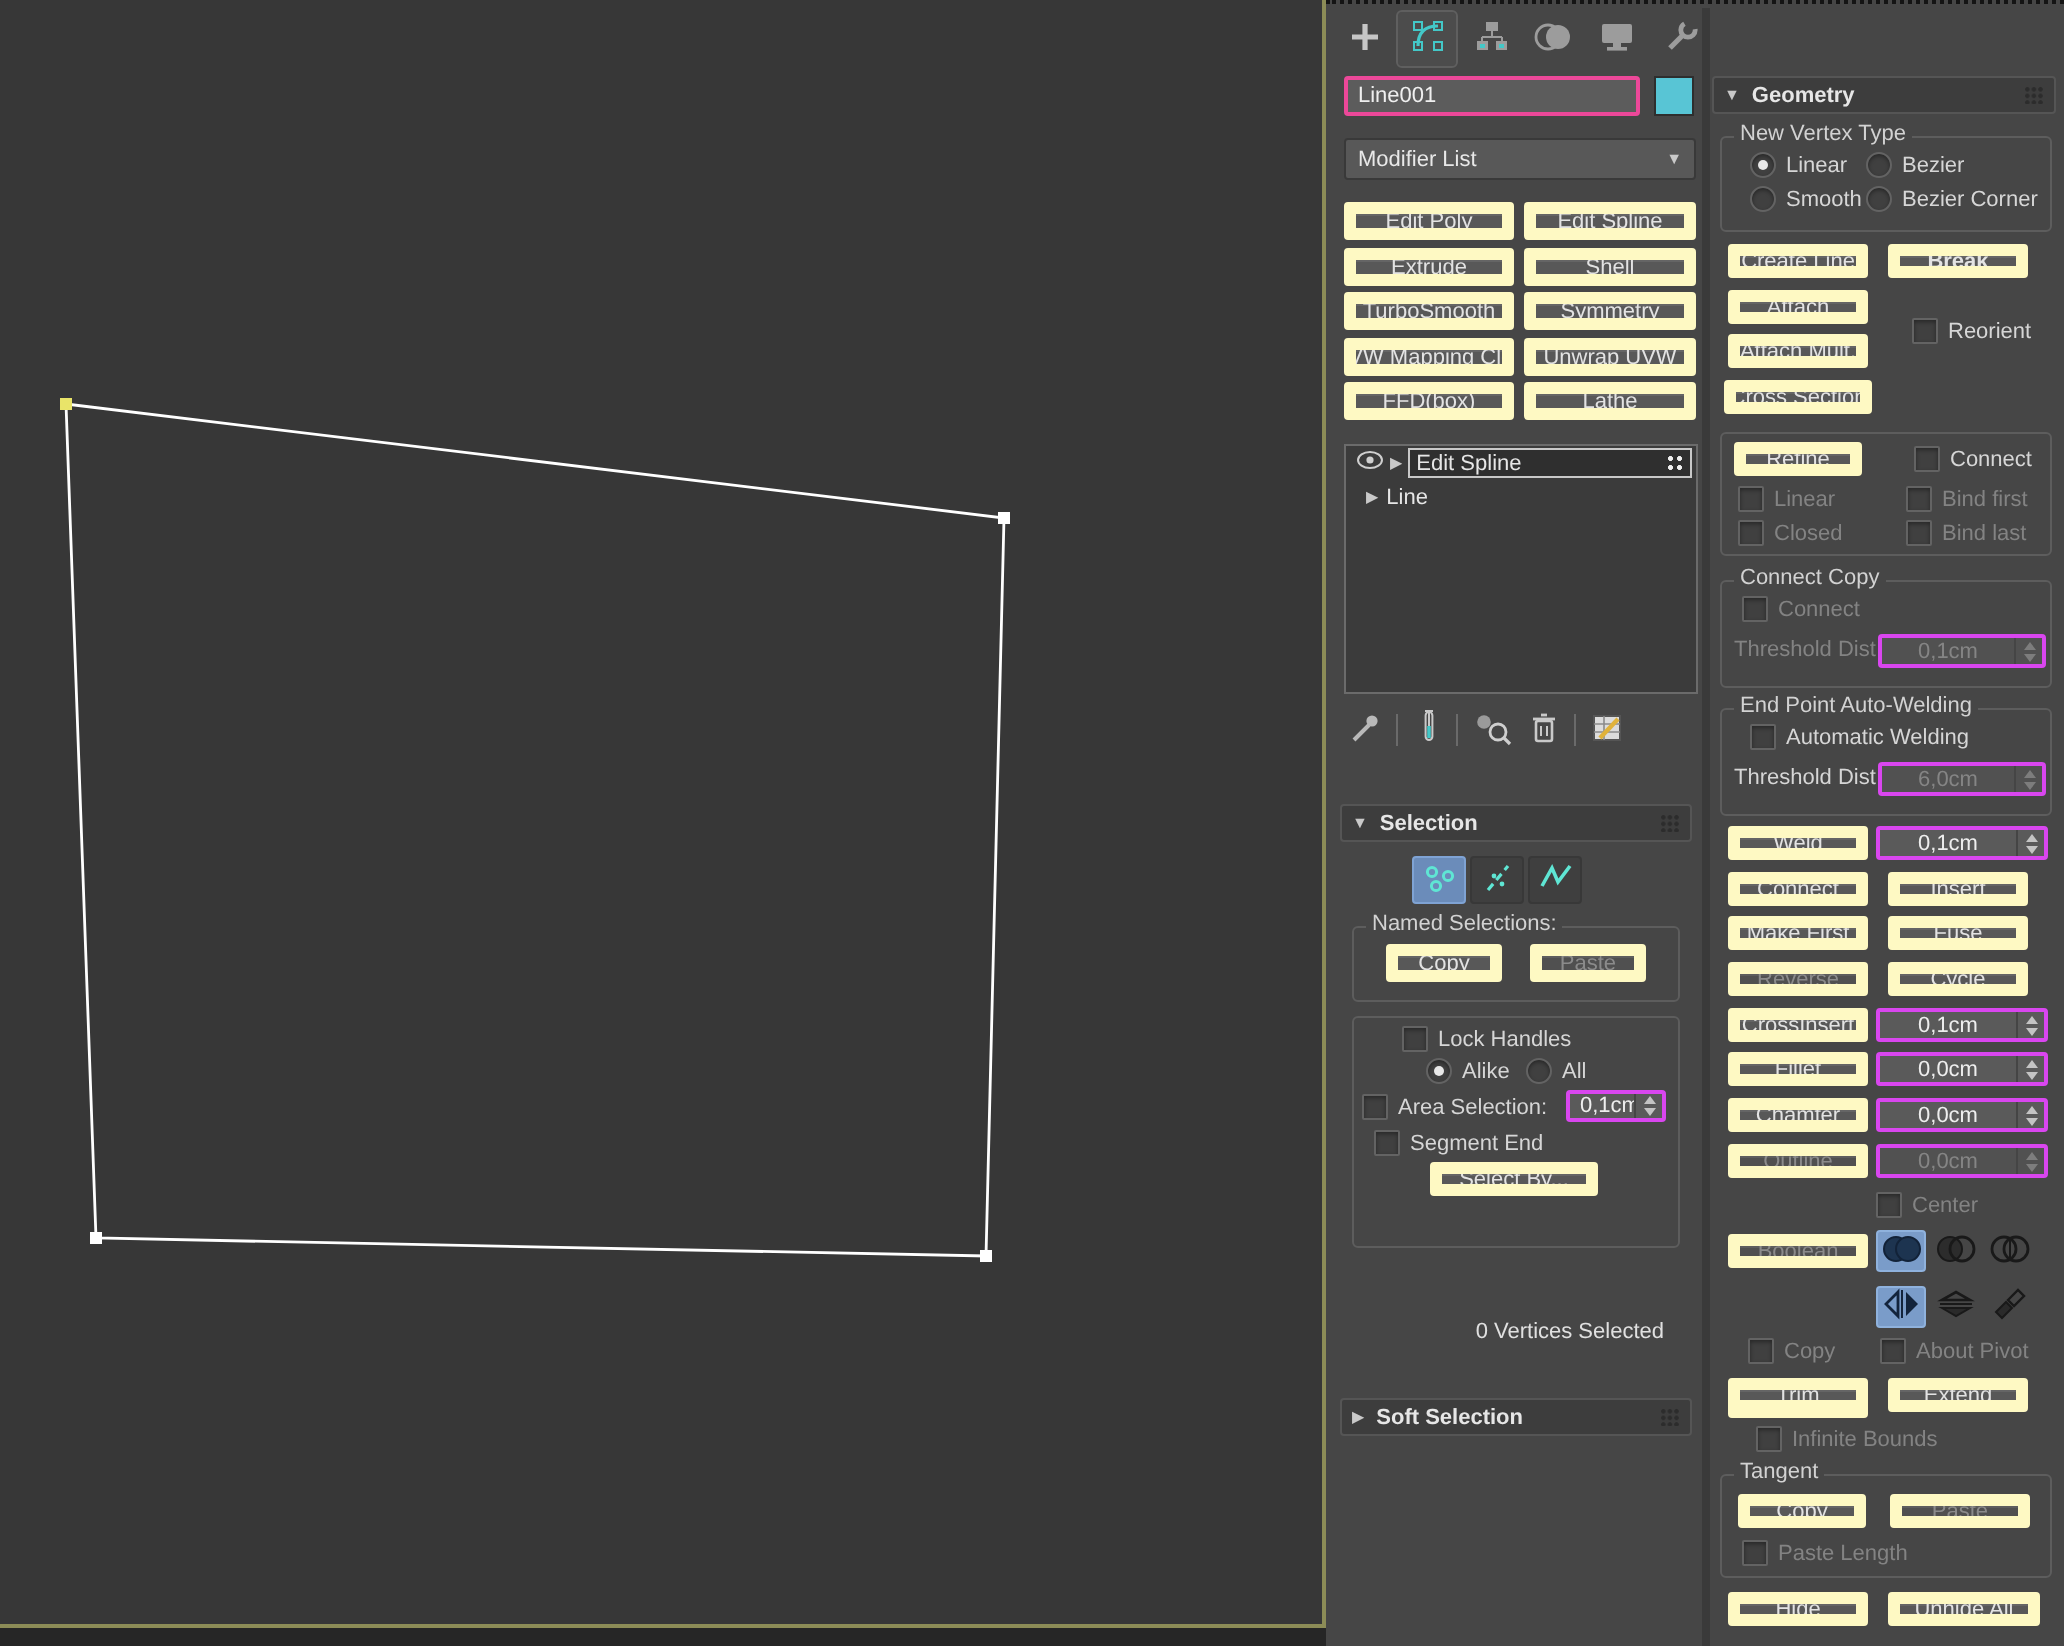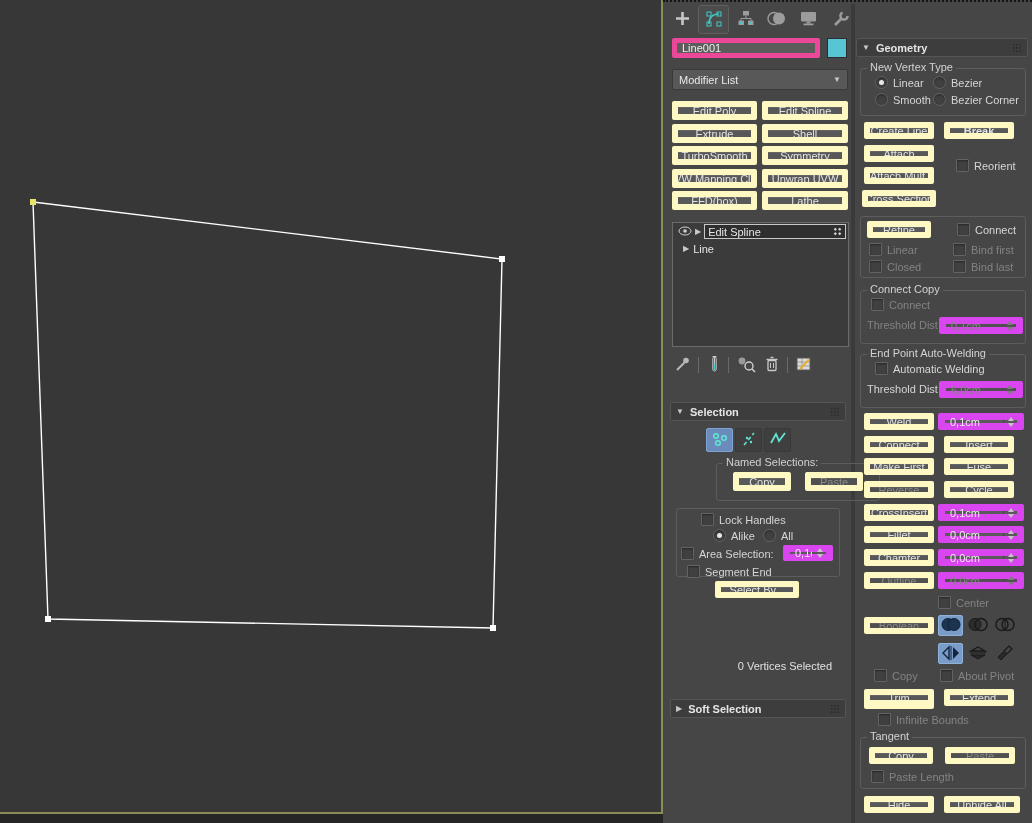--- a/index.html
+++ b/index.html
@@ -17,28 +17,28 @@
   #col-divider{left:851px;top:4px;width:4px;height:819px;background:#3a3a3a;}
   
   .tab{width:29px;height:27px;display:flex;align-items:center;justify-content:center;border-radius:2px;}
   .tab.selected{background:#4c4c4c;outline:1px solid #5f5f5f;}
   
   .btn{background:#585858;border:6px solid #fef9c3;border-radius:2px;color:#e3e3e3;
        display:flex;align-items:center;justify-content:center;white-space:nowrap;
        overflow:hidden;box-shadow:inset 0 1px 0 rgba(255,255,255,.08);box-sizing:border-box;}
   .btn.disabled{color:#8b8b8b;background:#505050;}
   
-  .field{background:#5c5c5c;border:5px solid #ec4899;border-radius:2px;color:#efefef;
+  .field{background:#5c5c5c;border:2px solid #ec4899;border-radius:2px;color:#efefef;
          display:flex;align-items:center;padding:0 5px;box-sizing:border-box;text-align:center;}
   .dropdown{background:#585858;border:1px solid #393939;border-radius:2px;color:#e8e8e8;
             display:flex;align-items:center;padding:0 6px;box-sizing:border-box;}
   .dd-arrow{margin-left:auto;font-size:8px;color:#c9c9c9;}
   
-  .spinner{background:#5a5a5a;border:7px solid #d946ef;border-radius:2px;display:flex;
-           align-items:center;box-sizing:border-box;color:#eee;}
+  .spinner{background:#5a5a5a;border:2px solid #d946ef;border-radius:2px;display:flex;
+           align-items:center;box-sizing:border-box;color:#eee;text-align:center;}
   .spinner .val{flex:1;padding:0 5px;overflow:hidden;white-space:nowrap;}
   .spin-btns{width:13px;align-self:stretch;border-left:1px solid #454545;display:flex;
              flex-direction:column;align-items:center;justify-content:center;gap:2px;}
   .tri-up{width:0;height:0;border-left:3px solid transparent;border-right:3px solid transparent;border-bottom:4px solid #c4c4c4;}
   .tri-dn{width:0;height:0;border-left:3px solid transparent;border-right:3px solid transparent;border-top:4px solid #c4c4c4;}
   .spinner.disabled{background:#515151;color:#858585;}
   .spinner.disabled .tri-up{border-bottom-color:#7d7d7d}
   .spinner.disabled .tri-dn{border-top-color:#7d7d7d}
   
   .cbrow{display:flex;align-items:center;gap:5px;white-space:nowrap;}
@@ -274,31 +274,31 @@
     </span>
     <span class="subobj">
       <span>
         <svg width="20" height="18">
             <path d="M3 13 L8 4 L11 11 L17 3" stroke="#5fe6d4" stroke-width="1.8" fill="none"></path>
           </svg>
       </span>
     </span>
   </div>
 
-  <div class="abs grp" style="left:676px;top:463px;width:164px;height:38px;margin-left:40px;">
+  <div class="abs grp" style="left:676px;top:463px;width:164px;height:38px;">
     <span class="grp-label">Named Selections:</span>
     <div class="abs btn" style="left:16px;top:8px;width:58px;height:19px;">
         <span>Copy</span>
       </div>
     <div class="abs btn disabled" style="left:88px;top:8px;width:58px;height:19px;">
         <span>Paste</span>
       </div>
   </div>
 
-  <div class="abs grp" style="left:676px;top:508px;width:164px;height:69px;">
+  <div class="abs grp" style="left:676px;top:508px;width:164px;height:116px;">
     <div class="abs cbrow" style="left:24px;top:4px;">
       <span class="cb"></span>
       <span>Lock Handles</span>
     </div>
     <div class="abs cbrow" style="left:36px;top:20px;">
       <span class="radio sel"></span>
       <span>Alike</span>
     </div>
     <div class="abs cbrow" style="left:86px;top:20px;">
       <span class="radio"></span>

